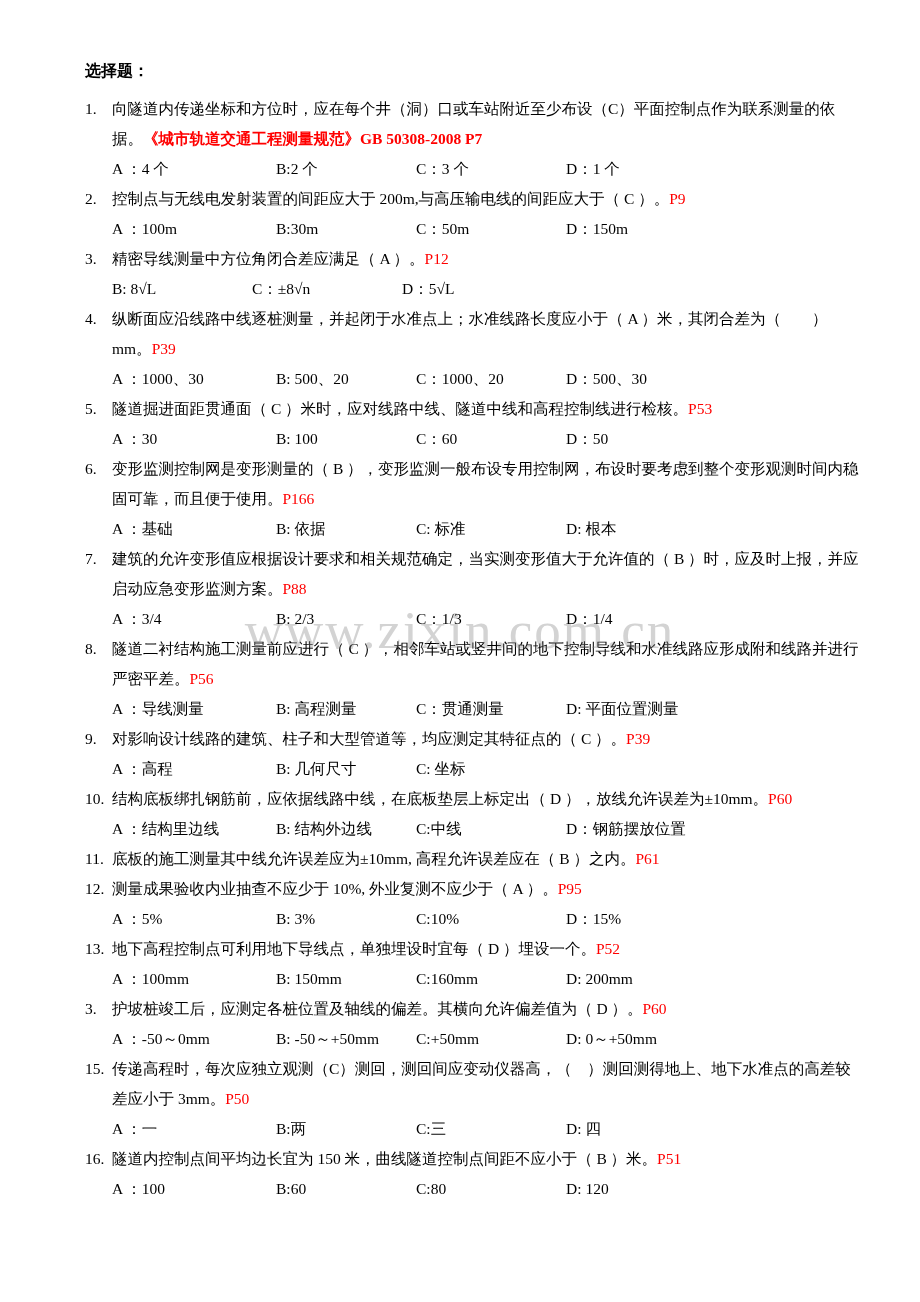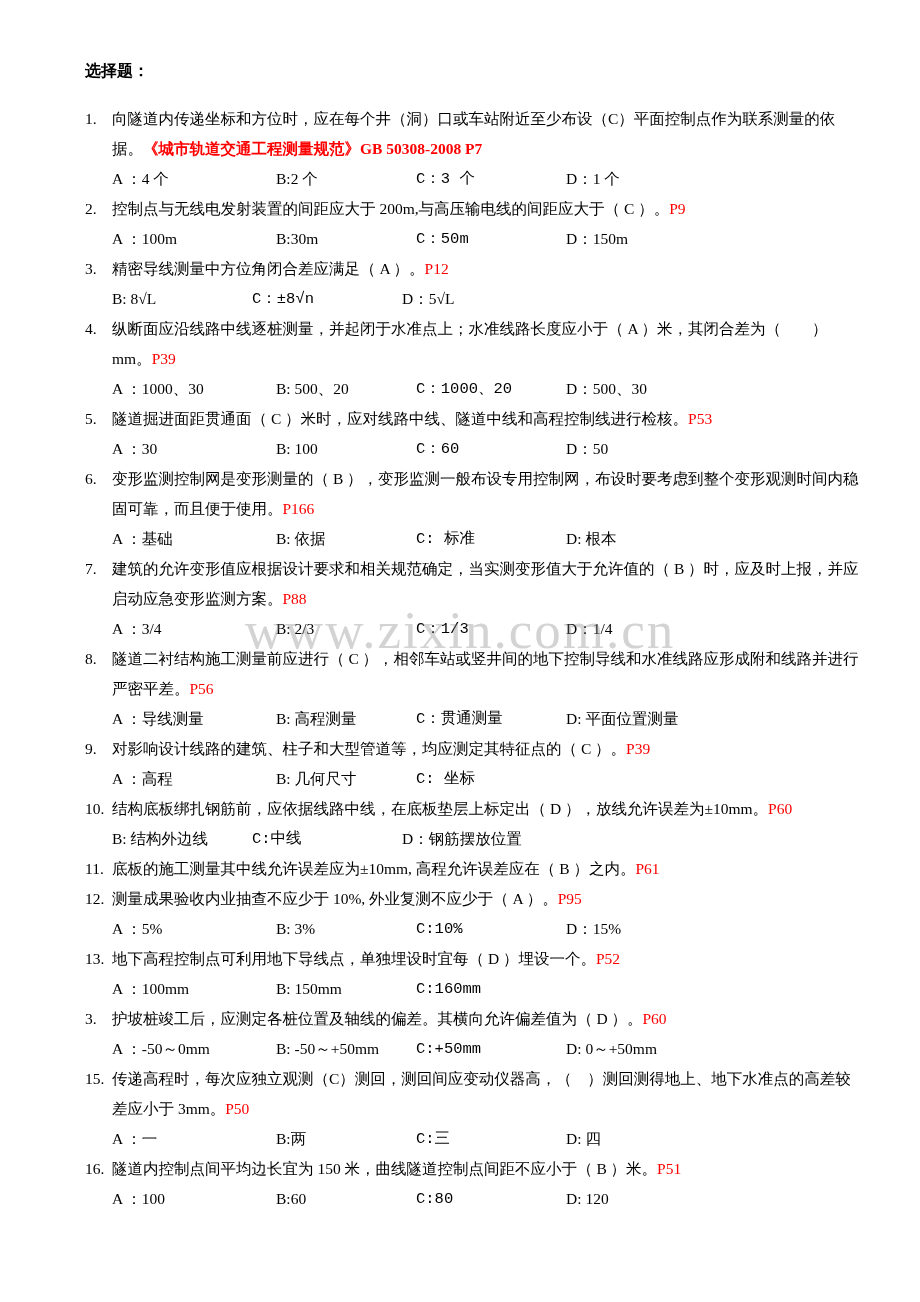--- a/index.html
+++ b/index.html
@@ -16,36 +16,36 @@
     background: #ffffff;
     font-family: "Liberation Serif", "DejaVu Serif", serif;
     font-size: 15.5px;
     line-height: 30px;
     color: #000000;
     overflow: hidden;
   }
   .heading {
     font-weight: bold;
     font-size: 16px;
-    margin: 0 0 18px 0;
+    margin: 0 0 8px 0;
   }
   .question { margin: 0; }
   .q-line { display: flex; }
   .q-num { flex: 0 0 27px; }
   .q-body { flex: 1; }
   .page-ref { color: #ff0000; text-align: center; }
   .page-ref.bold { font-weight: bold; }
   .options {
     display: flex;
     padding-left: 27px;
   }
   .opt { white-space: nowrap; }
   .opt-0 { width: 164px; }
   .opt-1 { width: 140px; }
-  .opt-2 { width: 150px; font-family: Liberation Mono, monospace; }
+  .opt-2 { width: 150px; }
   .opt-3 { flex: 1; }
   .watermark {
     position: absolute;
     left: 50%;
     top: 630px;
     transform: translate(-50%, -50%);
     font-size: 53px;
     letter-spacing: 2px;
     color: rgba(130, 130, 130, 0.35);
     white-space: nowrap;
@@ -165,20 +165,21 @@
           <span class="opt opt-1">B: 几何尺寸</span>
           <span class="opt opt-2">C: 坐标</span>
         </div>
       </div>
       <div class="question">
         <div class="q-line">
           <span class="q-num">10.</span>
           <span class="q-body"><span>结构底板绑扎钢筋前，应依据线路中线，在底板垫层上标定出（ D ），放线允许误差为±10mm。</span><span class="page-ref">P60</span></span>
         </div>
         <div class="options">
+          <span class="opt opt-0">A ：结构里边线</span>
           <span class="opt opt-1">B: 结构外边线</span>
           <span class="opt opt-2">C:中线</span>
           <span class="opt opt-3">D：钢筋摆放位置</span>
         </div>
       </div>
       <div class="question">
         <div class="q-line">
           <span class="q-num">11.</span>
           <span class="q-body"><span>底板的施工测量其中线允许误差应为±10mm, 高程允许误差应在（ B ）之内。</span><span class="page-ref">P61</span></span>
         </div>
@@ -197,20 +198,21 @@
       </div>
       <div class="question">
         <div class="q-line">
           <span class="q-num">13.</span>
           <span class="q-body"><span>地下高程控制点可利用地下导线点，单独埋设时宜每（ D ）埋设一个。</span><span class="page-ref">P52</span></span>
         </div>
         <div class="options">
           <span class="opt opt-0">A ：100mm</span>
           <span class="opt opt-1">B: 150mm</span>
           <span class="opt opt-2">C:160mm</span>
+          <span class="opt opt-3">D: 200mm</span>
         </div>
       </div>
       <div class="question">
         <div class="q-line">
           <span class="q-num">3.</span>
           <span class="q-body"><span>护坡桩竣工后，应测定各桩位置及轴线的偏差。其横向允许偏差值为（ D ）。</span><span class="page-ref">P60</span></span>
         </div>
         <div class="options">
           <span class="opt opt-0">A ：-50～0mm</span>
           <span class="opt opt-1">B: -50～+50mm</span>

